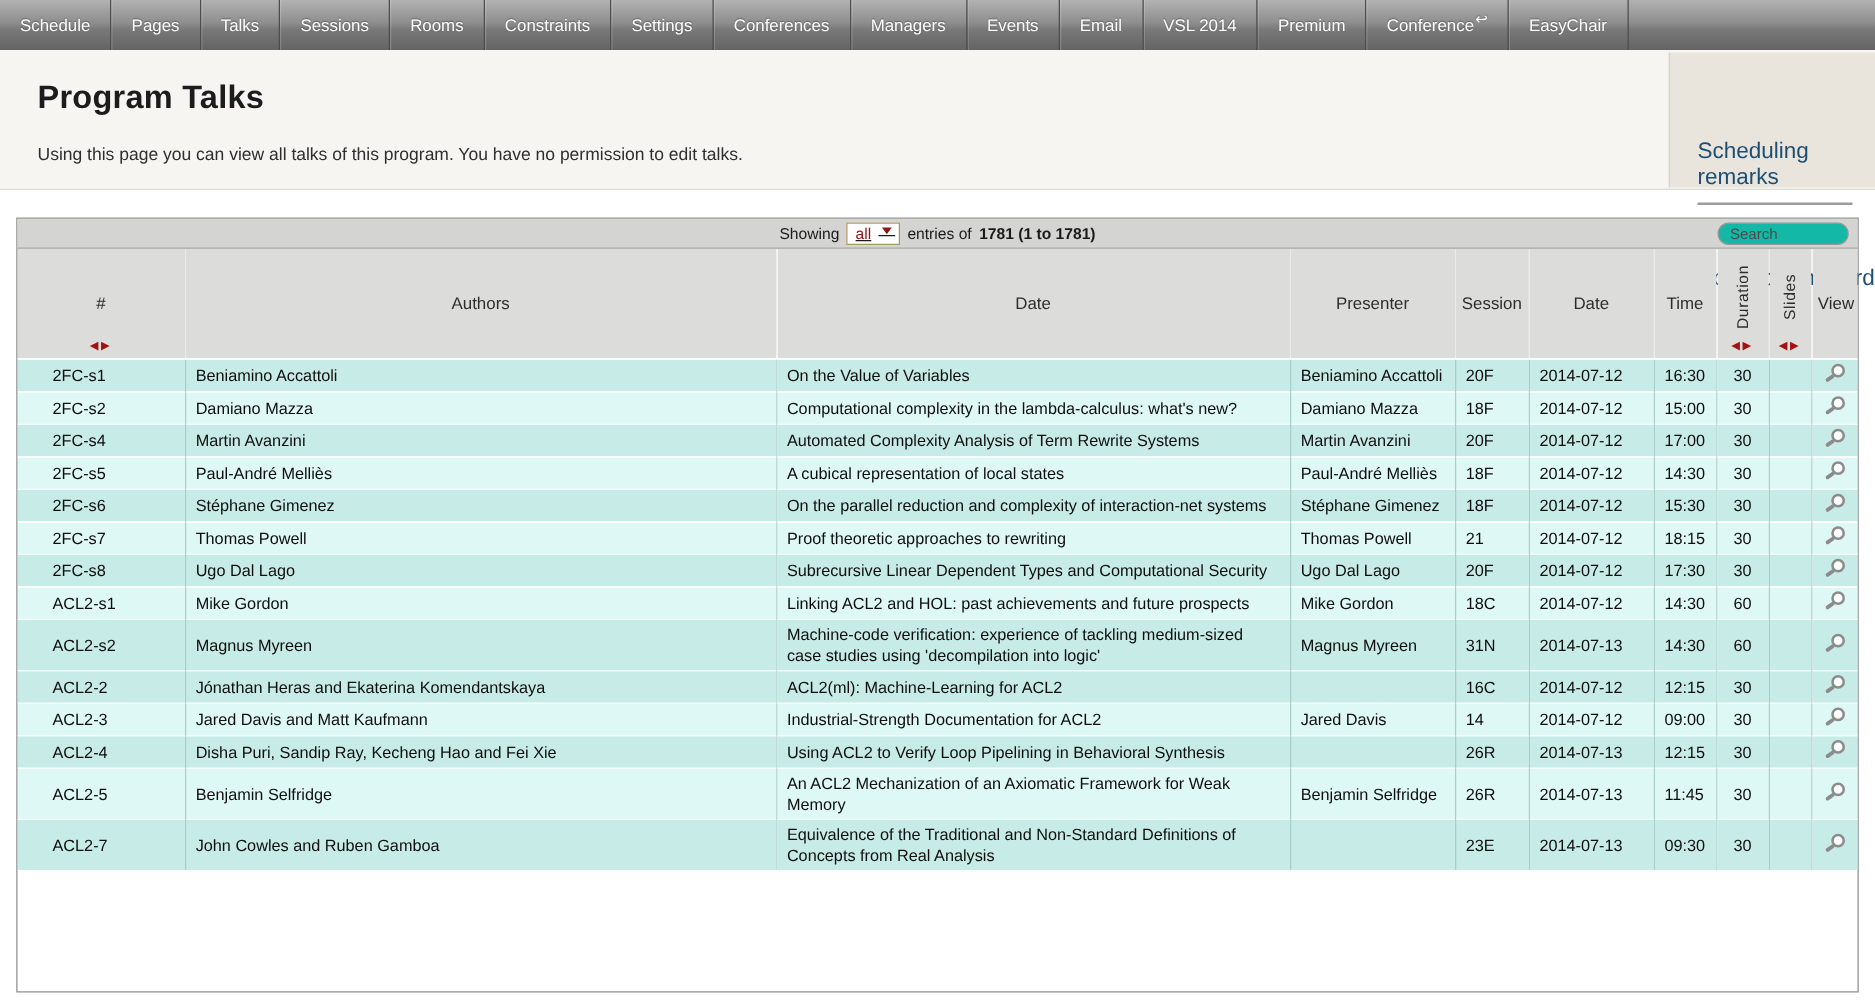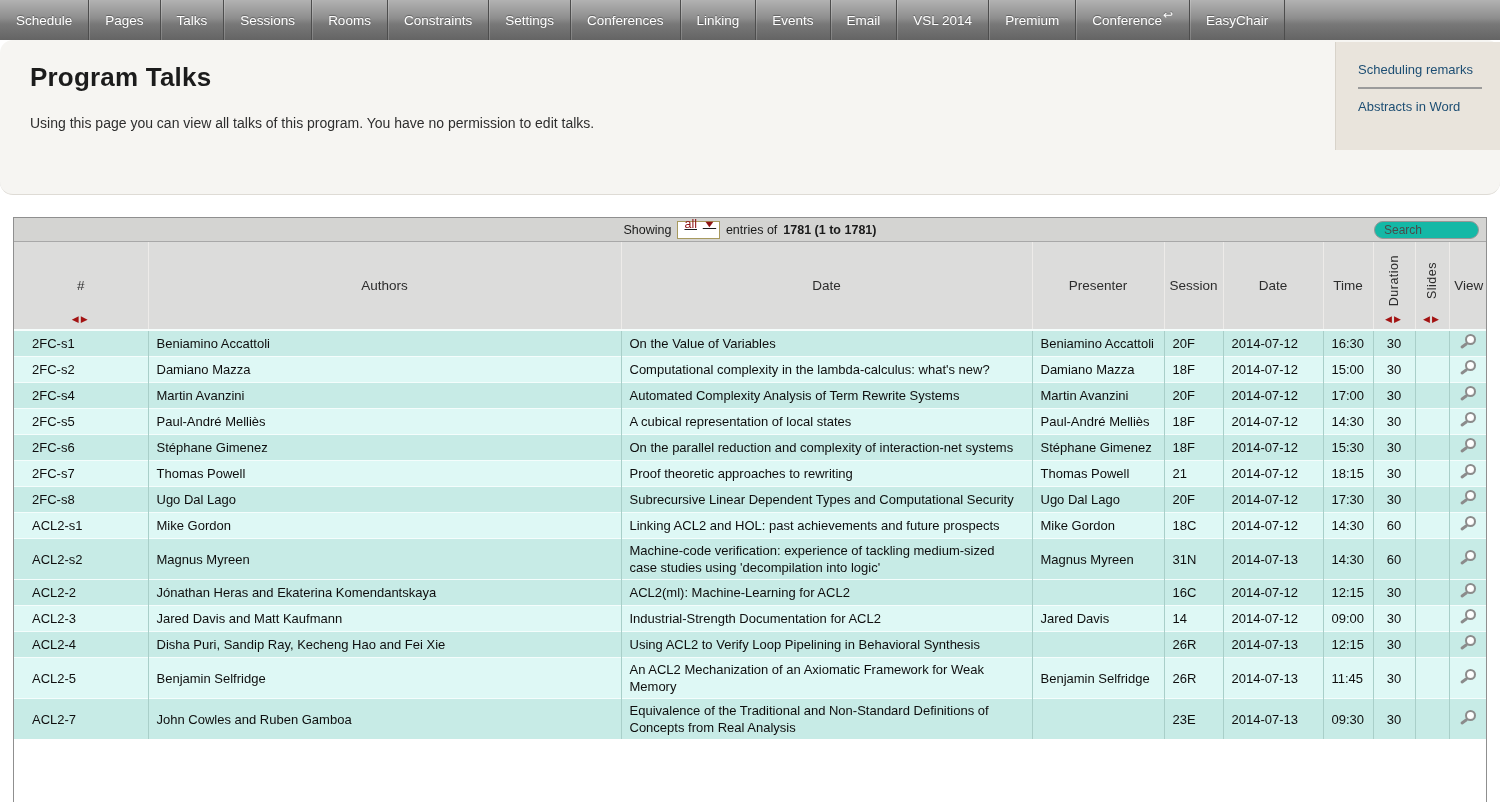--- a/index.html
+++ b/index.html
@@ -12,39 +12,39 @@
             display:flex; align-items:stretch; }
   .nav-tab { display:flex; align-items:center; padding:0 16px; cursor:pointer;
              color:#ffffff; font-size:13.5px; text-shadow:0 -1px 1px rgba(0,0,0,.35);
              border-right:1px solid #4d4d4d; box-shadow:inset 1px 0 0 rgba(255,255,255,.18);
              white-space:nowrap; }
   .nav-tab:first-child { box-shadow:none; }
   .return-icon { font-size:12px; vertical-align:super; line-height:0; margin-left:1px;
                  position:relative; top:-5px; }
 
   
-  .page-header { position:relative; height:155px; background:#f6f5f2;
-                 border-bottom:1px solid #dedbd5;border-radius:13px; }
+  .page-header { position:relative; height:112px; background:#f6f5f2;
+                 border-bottom:1px solid #dedbd5; }
   .page-title { position:absolute; left:30px; top:22px; font-size:26px; font-weight:bold;
                 color:#1c1c1c; letter-spacing:0.2px; }
   .page-desc { position:absolute; left:30px; top:75px; font-size:14px; color:#2e2e2e; }
   .side-panel { position:absolute; top:2px; right:0; width:165px; height:108px;
                 background:#e9e4dc; border-left:1px solid #d8d3ca; padding-top:20px; }
-  .side-link { display:block; margin-left:22px; font-size:13px; color:#1d4e73;
-               text-decoration:none; cursor:pointer; }
+  .side-link { display:block; margin-left:22px; font-size:18px; color:#1d4e73;
+               text-decoration:none; cursor:pointer;margin-top:48px; }
   .panel-divider { height:2px; background:#9b9b9b; margin:10px 18px 10px 22px; }
 
   
   .table-frame { margin:22px 13px 0 13px; width:1474px; height:620px; overflow:hidden;
                  border:1px solid #8f8f8f; background:#ffffff; }
 
   .showing-bar { position:relative; height:24px; background:#d4d4d2;
                  border-bottom:1px solid #a8a8a8; display:flex; align-items:center;
                  justify-content:center; font-size:12.5px; color:#1a1a1a; gap:6px; }
-  .entries-select { display:inline-flex; align-items:center; gap:8px; background:#ffffff;
+  .entries-select { display:inline-flex; gap:8px; background:#ffffff;
                     border:1px solid #a89a5e; padding:1px 5px 12px 6px; height:18px;
                     cursor:pointer;text-decoration:underline; }
   .entries-select .val { color:#8f1414; font-size:12.5px; }
   .chev { color:#8f1414; font-size:9px; transform:scaleX(1.5); line-height:1; }
   .chev::before { content:"▼"; }
   .bold { font-weight:bold; }
   .search-input { position:absolute; right:7px; top:3px; width:105px; height:18px;
                   border:1px solid #979797; border-radius:10px; padding:0 9px;
                   font-size:12px; color:#222; background:#14b8a6; outline:none;
                   font-family:"Liberation Sans", sans-serif; }
@@ -67,21 +67,21 @@
                  font-size:9px; color:#a31212; letter-spacing:2px; cursor:pointer; }
   .sort-arrows::before { content:"◀▶"; }
 
   tbody td { font-size:13px; color:#0e0e0e; padding:3px 8px; vertical-align:middle;
              border-right:1px solid #a9cfc9; border-top:1px solid #f4fdfc;
              line-height:17px; overflow:hidden; }
   tbody td:last-child { border-right:none; }
   tbody tr:first-child td { border-top:none; }
   .row-dark td { background:#c7ebe6; }
   .row-light td { background:#def8f5; }
-  td.col-num { padding-left:18px; height:23px; }
+  td.col-num { padding-left:28px; height:23px; }
   td.col-duration { text-align:center; }
   td.col-view { text-align:center; }
   td.col-slides { padding:3px 2px; }
 
   
   .magnifier { position:relative; display:inline-block; width:17px; height:15px;
                cursor:pointer; }
   .magnifier::before { content:""; position:absolute; right:1px; top:0; width:7px; height:7px;
                border:2px solid #8b8b8b; border-radius:50%;
                background:radial-gradient(circle at 35% 35%, #ffffff 55%, #e3e3e3 100%); }
@@ -93,21 +93,21 @@
 
 <div class="navbar">
     <div class="nav-tab">Schedule</div>
     <div class="nav-tab">Pages</div>
     <div class="nav-tab">Talks</div>
     <div class="nav-tab">Sessions</div>
     <div class="nav-tab">Rooms</div>
     <div class="nav-tab">Constraints</div>
     <div class="nav-tab">Settings</div>
     <div class="nav-tab">Conferences</div>
-    <div class="nav-tab">Linking</div>
+    <div class="nav-tab">Managers</div>
     <div class="nav-tab">Events</div>
     <div class="nav-tab">Email</div>
     <div class="nav-tab">VSL 2014</div>
     <div class="nav-tab">Premium</div>
     <div class="nav-tab">Conference<span class="return-icon">↩</span></div>
     <div class="nav-tab">EasyChair</div>
   </div>
 
 <div class="page-header">
   <div class="page-title">Program Talks</div>

